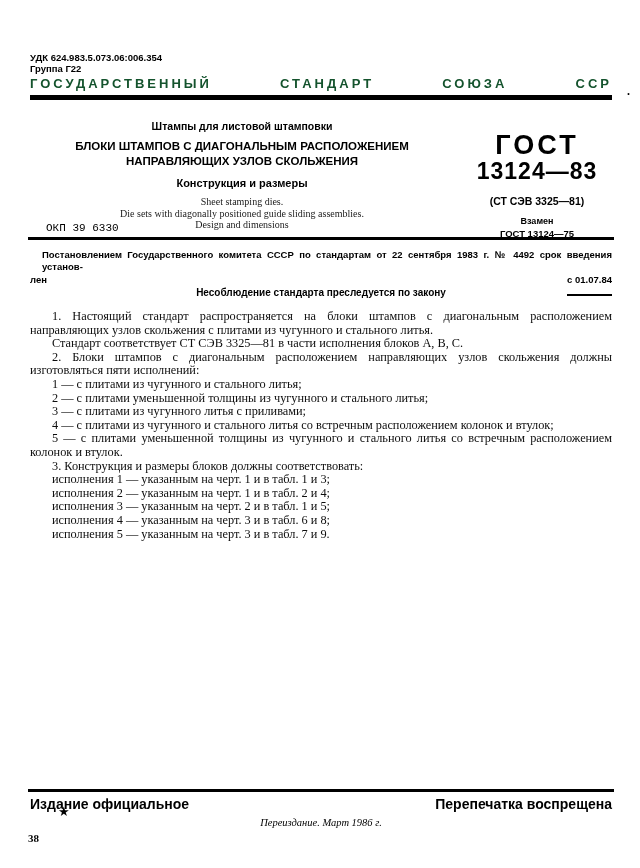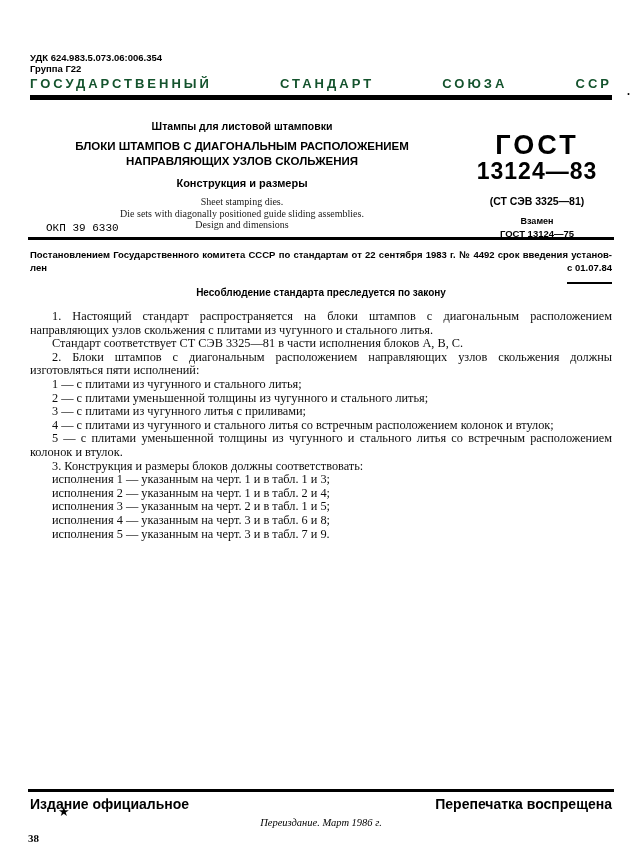--- a/index.html
+++ b/index.html
@@ -113,20 +113,21 @@
     top: 249px; left: 30px; right: 28px;
     font-family: "Liberation Sans", sans-serif;
     font-weight: bold;
     font-size: 9.5px;
     line-height: 12px;
     color: #000;
   }
   .decree-line1 {
     text-align: justify;
     text-align-last: justify;
+    margin-left: 12px;
   }
   .decree-line2 {
     display: flex;
     justify-content: space-between;
     align-items: flex-start;
     margin-top: 1px;
   }
   .effective-date {
     border-bottom: 2.5px solid #000;
     padding-bottom: 8px;

